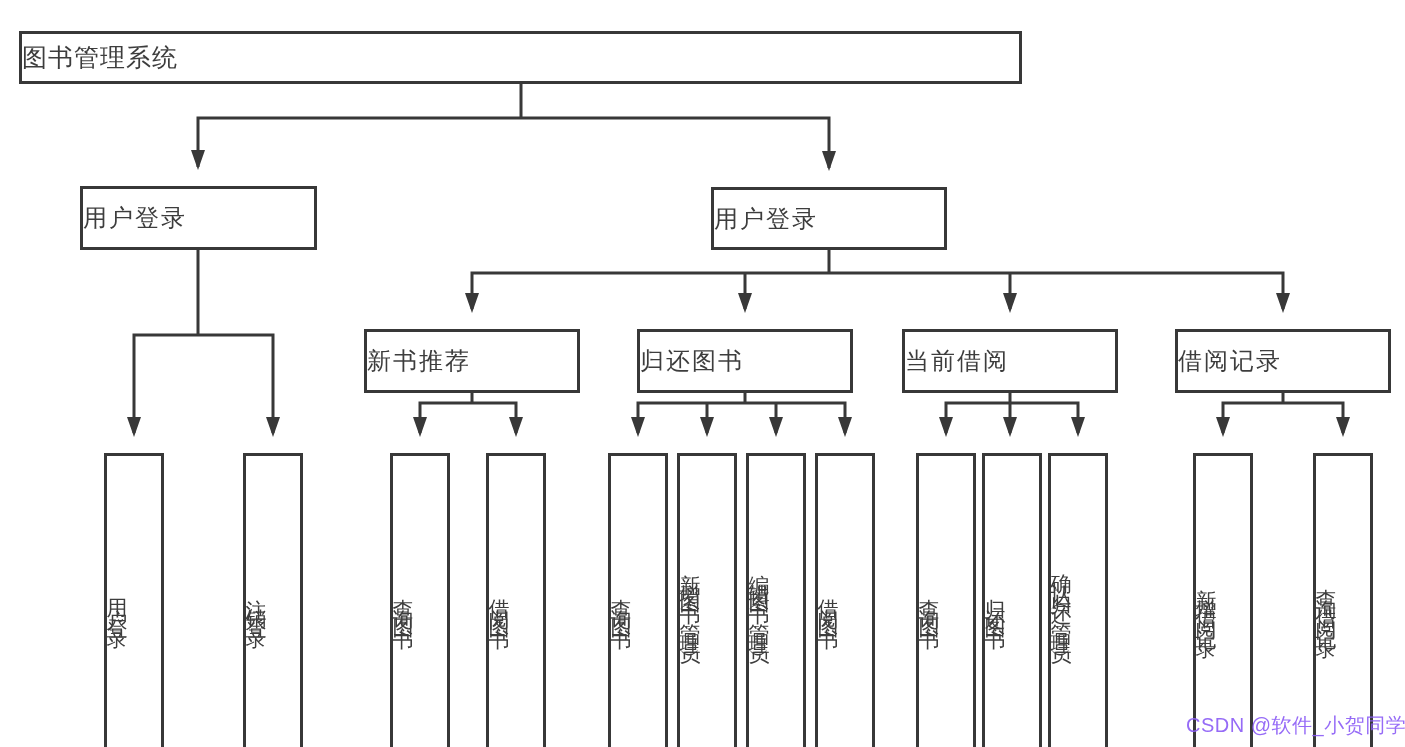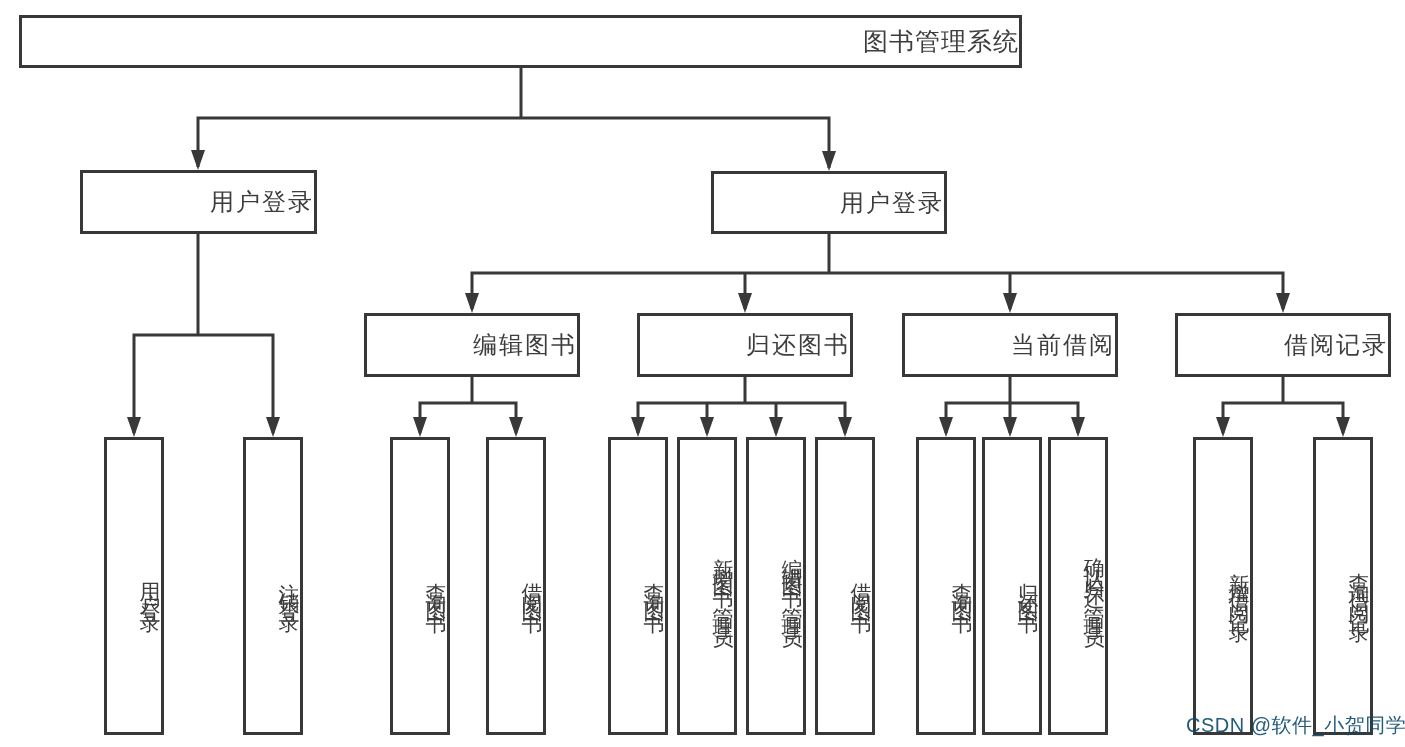--- a/index.html
+++ b/index.html
@@ -21,22 +21,23 @@
     top: 0;
     z-index: 1;
   }
   .box {
     position: absolute;
     box-sizing: border-box;
     border: 3px solid #383838;
     background: #ffffff;
     display: flex;
     align-items: center;
-    justify-content: flex-end;
+    justify-content: flex-start;
     z-index: 2;
+    margin-top: 16px;
   }
   .box .hlabel {
     font-size: 24px;
     letter-spacing: 2px;
     color: #3d3d3d;
     white-space: nowrap;
     line-height: 1;
   }
   .box.root .hlabel {
     font-size: 25px;
@@ -49,21 +50,21 @@
     letter-spacing: 10px;
     line-height: 1;
     color: #3d3d3d;
   }
   .watermark {
     position: absolute;
     left: 1186px;
     top: 712px;
     font-size: 20px;
     letter-spacing: 0.5px;
-    color: #0c4a6e;
+    color: #8b5cf6;
     white-space: nowrap;
     z-index: 3;
     opacity: 0.9;
   }
 </style>
 </head>
 <body>
 
 <div class="canvas">
 
@@ -105,21 +106,21 @@
   </div>
 
   <div class="box" style="left:80px; top:170px; width:237px; height:64px;">
     <span class="hlabel">用户登录</span>
   </div>
   <div class="box" style="left:711px; top:171px; width:236px; height:63px;">
     <span class="hlabel">用户登录</span>
   </div>
 
   <div class="box" style="left:364px; top:313px; width:216px; height:64px;">
-    <span class="hlabel">编辑图书</span>
+    <span class="hlabel">新书推荐</span>
   </div>
   <div class="box" style="left:637px; top:313px; width:216px; height:64px;">
     <span class="hlabel">归还图书</span>
   </div>
   <div class="box" style="left:902px; top:313px; width:216px; height:64px;">
     <span class="hlabel">当前借阅</span>
   </div>
   <div class="box" style="left:1175px; top:313px; width:216px; height:64px;">
     <span class="hlabel">借阅记录</span>
   </div>

